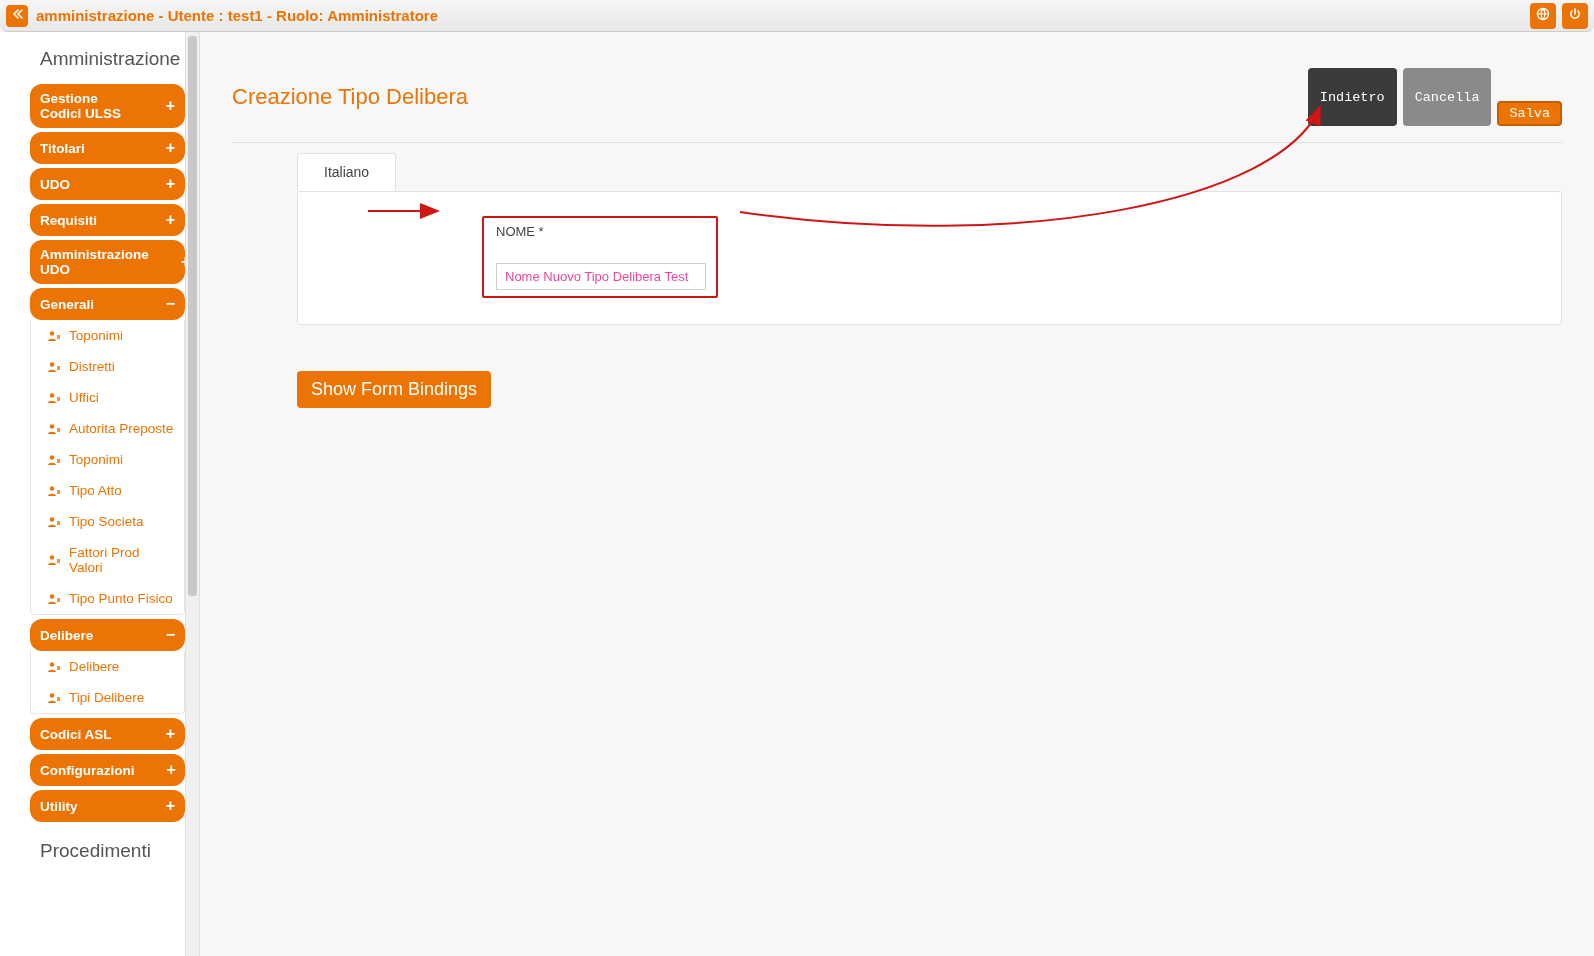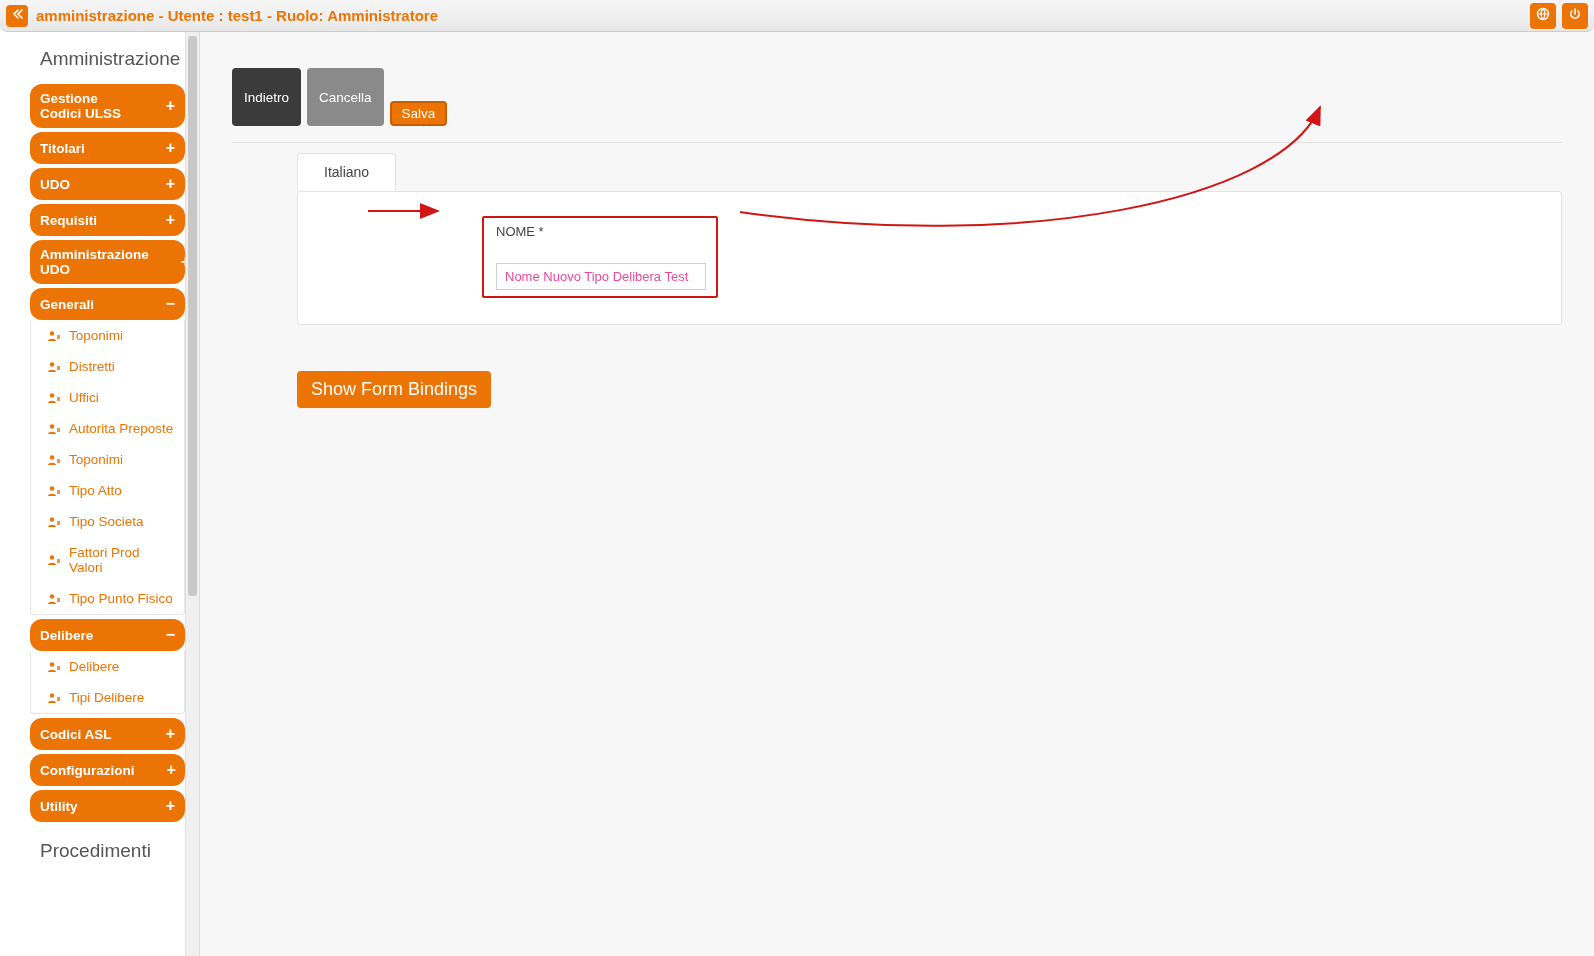--- a/index.html
+++ b/index.html
@@ -168,21 +168,21 @@
     display: flex;
     gap: 6px;
   }
   .btn {
     border-radius: 4px;
     padding: 5px 12px;
     font-size: 13.5px;
     color: #fff;
     border: none;
     cursor: pointer;
-    font-family: Liberation Sans, sans-serif;
+    font-family: Liberation Mono, monospace;
   }
   .btn-dark { background: #3b3b3b; }
   .btn-grey { background: #8a8a8a; }
   .btn-orange { background: #ec7404; border: 2px solid #c75e00; padding: 3px 10px; margin-top: 33px; }
   
   .form-panel {
     background: #fff;
     border: 1px solid #e2e2e2;
     border-radius: 3px;
     margin-left: 65px;
@@ -426,20 +426,21 @@
 
       <div class="sidebar-heading secondary">Procedimenti</div>
     </div>
     <div class="scrollbar">
       <div class="scrollbar-thumb" style="top:4px; height:560px;"></div>
     </div>
   </div>
 
   <div class="main">
     <div class="page-head">
+      <div class="page-title">Creazione Tipo Delibera</div>
       <div class="head-buttons">
         <button class="btn btn-dark">Indietro</button>
         <button class="btn btn-grey">Cancella</button>
         <button class="btn btn-orange">Salva</button>
       </div>
     </div>
 
     <div class="form-panel">
       <div class="tab">Italiano</div>
       <div class="form-row">

